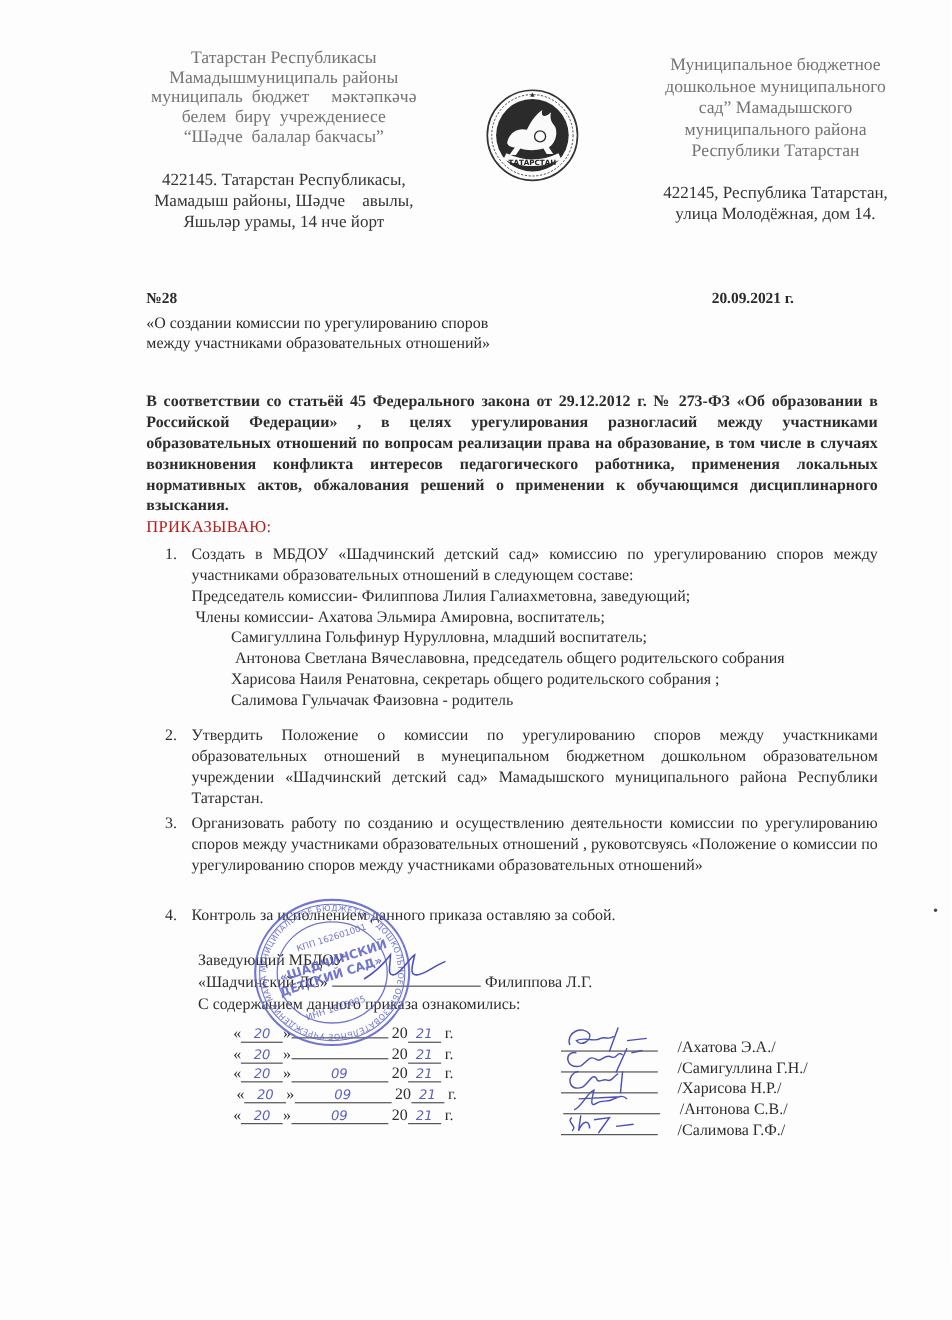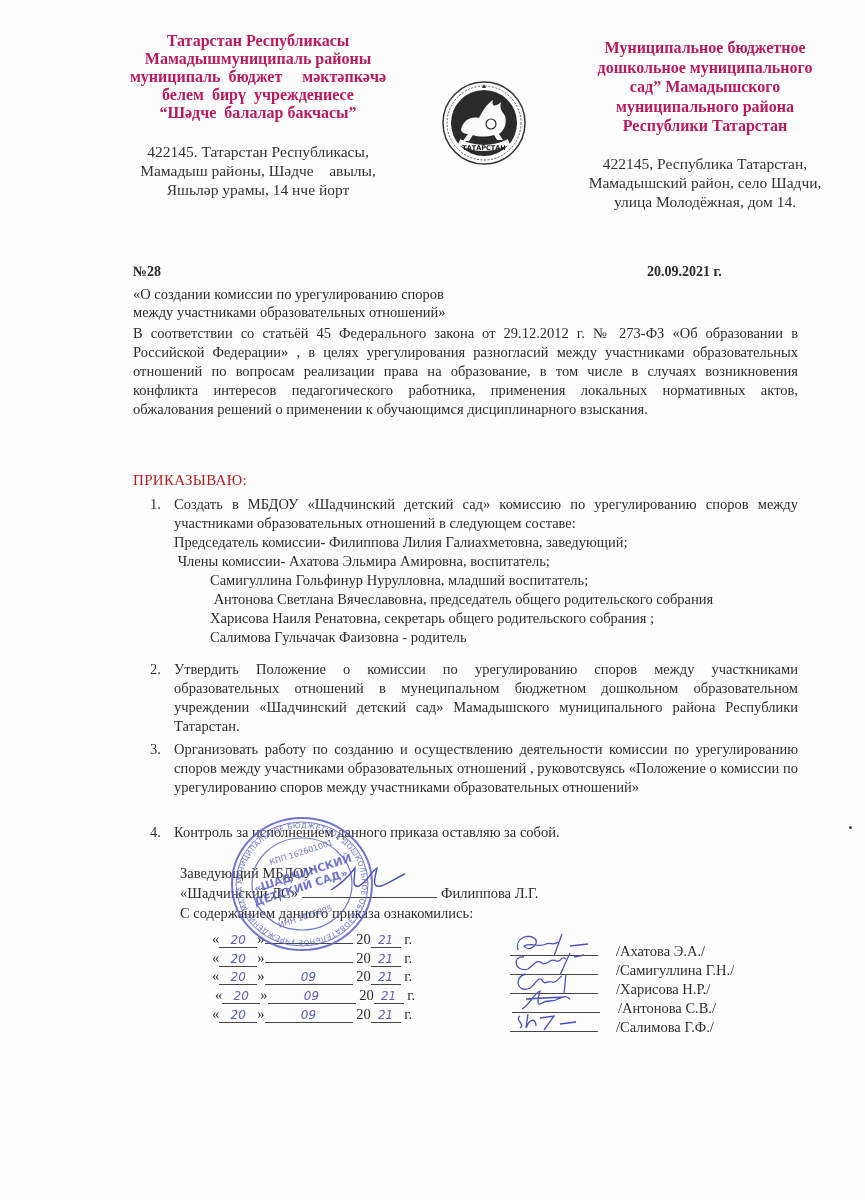--- a/index.html
+++ b/index.html
@@ -8,35 +8,35 @@
       position: relative;
       font-family: "Liberation Serif", "DejaVu Serif", serif;
       color: #2a2a2a;
       overflow: hidden;
     }
     .page { position: absolute; left: 0; top: 0; width: 865px; height: 1200px; background: #fdfdfd; }
 
     .hdr-block { position: absolute; text-align: center; }
     .hdr-left { left: 108px; top: 32px; width: 300px; }
     .hdr-right { left: 560px; top: 38px; width: 290px; }
-    .hdr-title { font-weight: bold; font-size: 16px; line-height: 18px; color: #be185d; }
+    .hdr-title { font-weight: normal; font-size: 16px; line-height: 18px; color: #737373; margin-top: 12px; }
     .hdr-title div { white-space: nowrap; }
     .hdr-addr { margin-top: 20px; font-size: 15.5px; line-height: 19px; color: #333; }
     .hdr-addr div { white-space: nowrap; }
     .hdr-right .hdr-title { font-size: 16px; line-height: 19.5px; }
     .hdr-right .hdr-addr { margin-top: 18px; line-height: 19px; }
 
     .emblem { position: absolute; left: 441px; top: 80px; width: 86px; height: 86px; }
 
     .order-no { position: absolute; left: 133px; top: 264px; font-weight: bold; font-size: 14px; }
     .order-date { position: absolute; left: 647px; top: 264px; font-weight: bold; font-size: 14px; }
     .order-title { position: absolute; left: 133px; top: 285px; font-weight: normal; font-size: 14.5px; line-height: 18px; color: #2a2a2a; }
     .order-title div { white-space: nowrap; }
 
-    .preamble { position: absolute; left: 133px; top: 324px; width: 665px; font-size: 14.5px; line-height: 19px; text-align: justify; color: #2d2d2d; }
+    .preamble { position: absolute; left: 133px; top: 356px; width: 665px; font-size: 14.5px; line-height: 19px; text-align: justify; color: #2d2d2d; font-weight: bold; }
     .prikaz { position: absolute; left: 133px; top: 472px; font-size: 15px; color: #b91c1c; letter-spacing: 0.3px; }
 
     .item { position: absolute; left: 150px; width: 648px; font-size: 14.5px; line-height: 19px; color: #2d2d2d; }
     .item .num { position: absolute; left: 0; top: 0; width: 20px; }
     .item .txt { margin-left: 24px; text-align: justify; }
     .item1 { top: 495px; }
     .item2 { top: 660px; }
     .item3 { top: 740px; }
     .item4 { top: 823px; }
     .member-line { white-space: nowrap; }
@@ -98,21 +98,20 @@
   <div class="hdr-block hdr-right">
     <div class="hdr-title">
       <div>Муниципальное бюджетное</div>
       <div>дошкольное муниципального</div>
       <div>сад” Мамадышского</div>
       <div>муниципального района</div>
       <div>Республики Татарстан</div>
     </div>
     <div class="hdr-addr">
       <div>422145, Республика Татарстан,</div>
-      <div>Мамадышский район, село Шадчи,</div>
       <div>улица Молодёжная, дом 14.</div>
     </div>
   </div>
 
   <div class="order-no">№28</div>
   <div class="order-date">20.09.2021 г.</div>
   <div class="order-title">
     <div>«О создании комиссии по урегулированию споров</div>
     <div>между участниками образовательных отношений»</div>
   </div>

